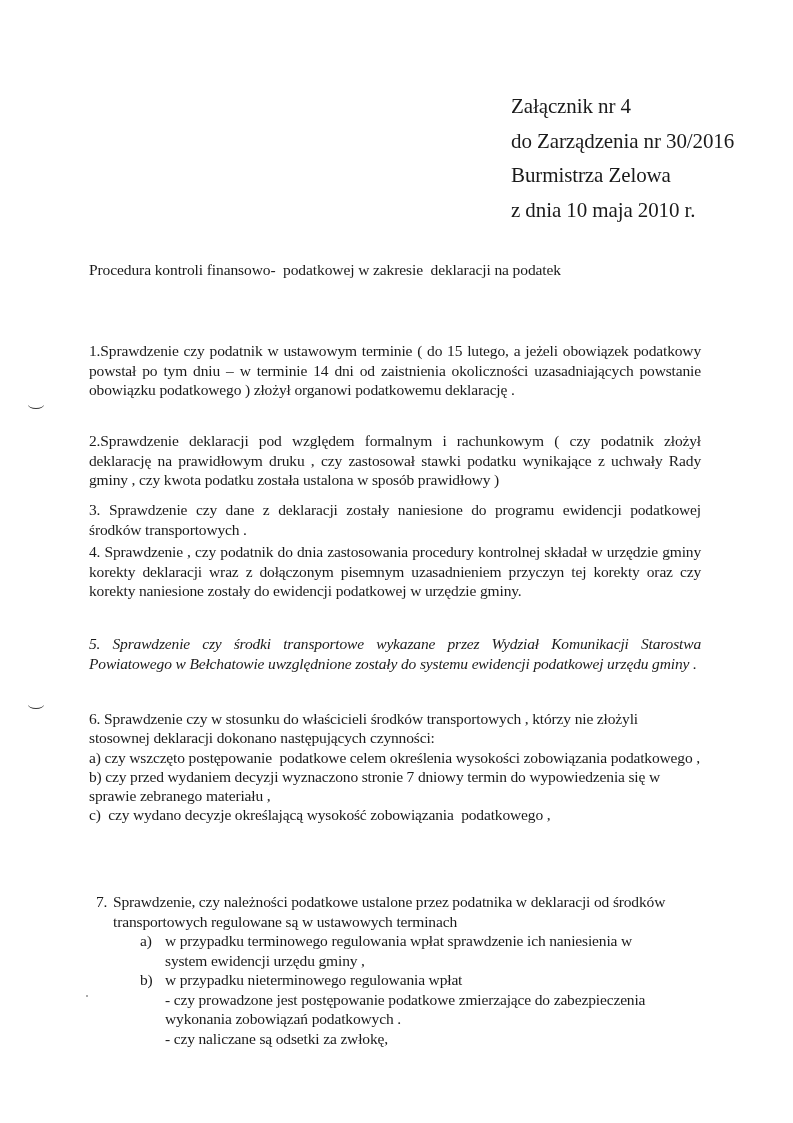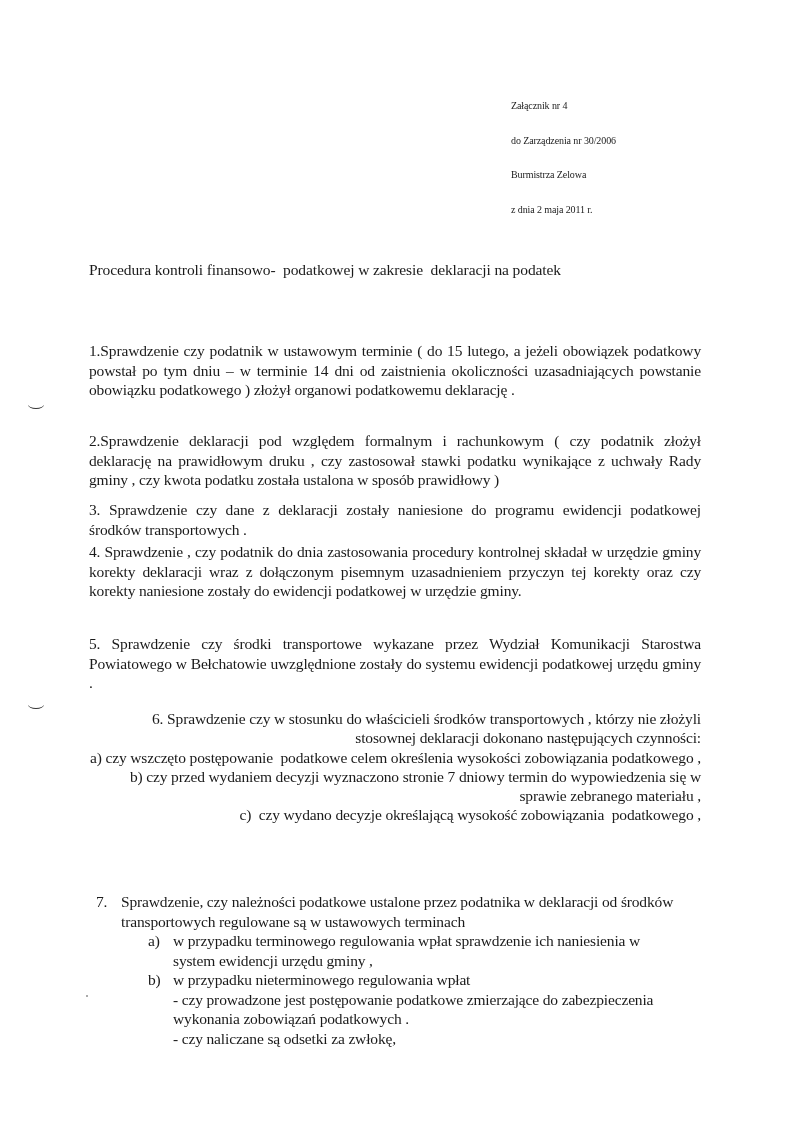--- a/index.html
+++ b/index.html
@@ -10,47 +10,46 @@
       overflow: hidden;
       font-family: "Liberation Serif", "DejaVu Serif", serif;
       color: #1a1a1a;
       font-size: 15.5px;
     }
     .header-block {
       position: absolute; left: 511px; top: 89px;
     }
     .header-line {
       line-height: 34.5px;
-      font-size: 10px;
+      font-size: 21px;
       letter-spacing: -0.1px;
     }
     .title {
       position: absolute; left: 89px; top: 260px; width: 620px;
       line-height: 19px; font-size: 15.5px;
       letter-spacing: -0.1px;
     }
     .para {
       position: absolute; left: 89px; width: 612px;
       line-height: 19.5px; font-size: 15.5px;
       letter-spacing: -0.15px;
-      text-align: right;
     }
     .justify { text-align: justify; text-align-last: left; }
     .p1 { top: 341px; }
     .p2 { top: 431px; }
     .p3 { top: 500px; }
     .p4 { top: 542px; }
-    .p5 { top: 634px; }
+    .p5 { top: 634px; font-style: italic; }
     .p6 { top: 709px; line-height: 19.3px; }
     .p7 {
       position: absolute; left: 96px; top: 892px; width: 620px;
       line-height: 19.5px; font-size: 15.5px; letter-spacing: -0.15px;
     }
     .p7 .num { position: absolute; left: 0; top: 0; }
-    .p7 .body { margin-left: 25px; }
+    .p7 .body { margin-left: 17px; }
     .sub { position: relative; margin-left: 52px; }
     .sub .letter { position: absolute; left: -25px; top: 0; }
     .sub .text { margin-left: 0; }
     .dash-line { display: block; }
     .punch {
       position: absolute; width: 16px; height: 8px;
       border-bottom: 1.5px solid #333;
       border-radius: 0 0 50% 50%;
     }
     .punch-1 { left: 28px; top: 400px; }
@@ -59,23 +58,23 @@
   </style>
 </head>
 <body>
 
 <div class="punch punch-1"></div>
 <div class="punch punch-2"></div>
 <div class="dot"></div>
 
 <div class="header-block">
   <div class="header-line">Załącznik nr 4</div>
-  <div class="header-line">do Zarządzenia nr 30/2006</div>
+  <div class="header-line">do Zarządzenia nr 30/2016</div>
   <div class="header-line">Burmistrza Zelowa</div>
-  <div class="header-line">z dnia 2 maja 2011 r.</div>
+  <div class="header-line">z dnia 10 maja 2010 r.</div>
 </div>
 
 <div class="title">
   <div style="white-space:pre">Procedura kontroli finansowo-  podatkowej w zakresie  deklaracji na podatek</div>
 </div>
 
 <div class="para p1 justify">1.Sprawdzenie czy podatnik w ustawowym terminie ( do 15 lutego, a jeżeli obowiązek podatkowy powstał po tym dniu – w terminie 14 dni od zaistnienia okoliczności uzasadniających powstanie obowiązku podatkowego ) złożył organowi podatkowemu deklarację .</div>
 <div class="para p2 justify">2.Sprawdzenie  deklaracji pod względem formalnym i rachunkowym ( czy podatnik złożył deklarację na prawidłowym druku , czy zastosował stawki podatku wynikające z uchwały Rady gminy , czy kwota podatku została ustalona w sposób prawidłowy )</div>
 <div class="para p3 justify">3. Sprawdzenie czy dane z deklaracji zostały naniesione do programu ewidencji podatkowej środków transportowych .</div>
 <div class="para p4 justify">4. Sprawdzenie , czy podatnik do dnia zastosowania procedury kontrolnej składał w urzędzie gminy korekty deklaracji wraz z dołączonym pisemnym uzasadnieniem przyczyn tej korekty oraz czy korekty naniesione zostały do ewidencji podatkowej w urzędzie gminy.</div>

